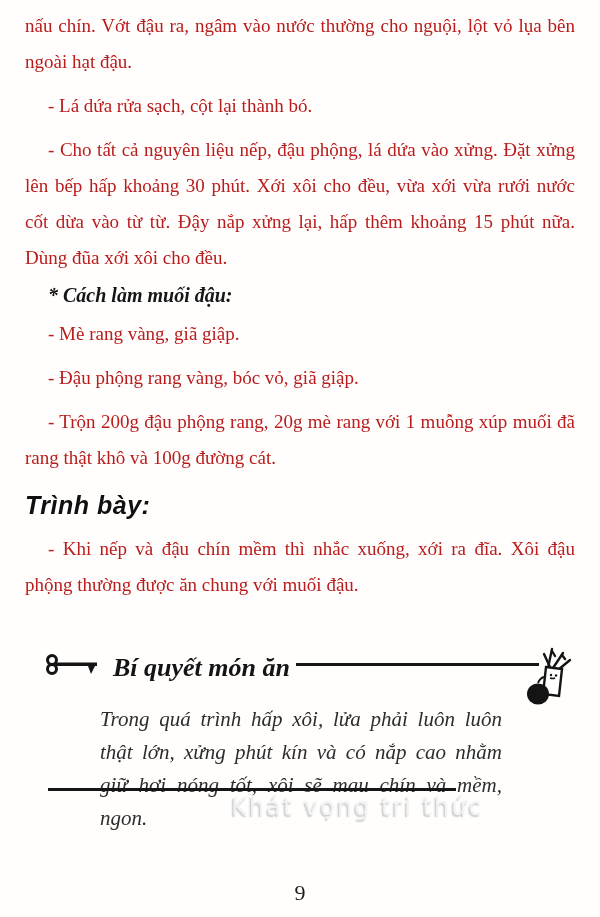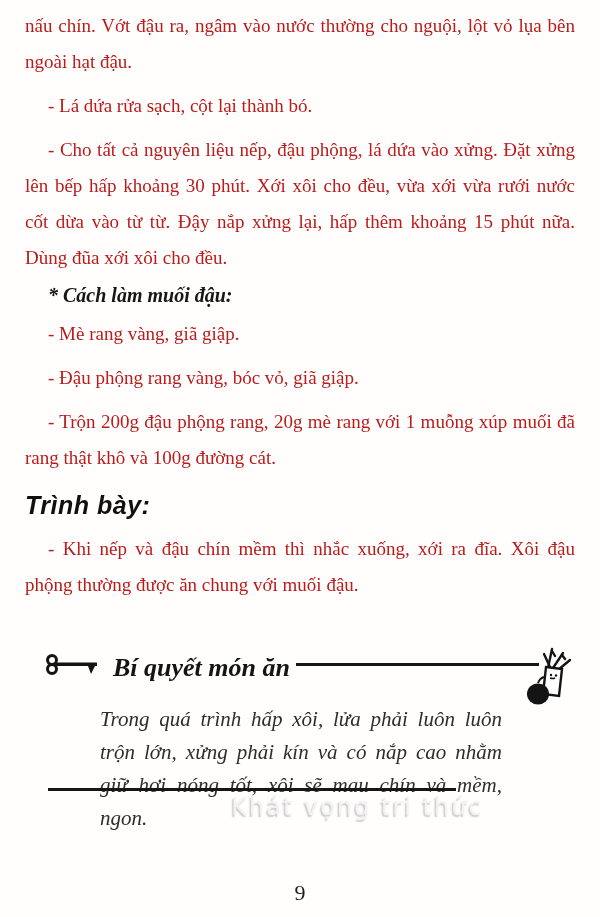--- a/index.html
+++ b/index.html
@@ -172,21 +172,21 @@
             <path d="M25 32 q3 1 5 0" stroke="#141414" stroke-width="1.5" fill="none"></path>
             <circle cx="26" cy="29" r="1.2" fill="#141414"></circle>
             <circle cx="31" cy="29.5" r="1.2" fill="#141414"></circle>
             <path d="M13 37 q2 -5 6 -6" stroke="#141414" stroke-width="2" fill="none"></path>
             <ellipse cx="13" cy="48" rx="11" ry="10.5" fill="#141414"></ellipse>
           </svg>
         </span>
       </div>
       <div class="tip-body">
         <div class="tip-line">Trong quá trình hấp xôi, lửa phải luôn luôn</div>
-        <div class="tip-line">trộn lớn, xửng phải kín và có nắp cao nhằm</div>
+        <div class="tip-line">thật lớn, xửng phút kín và có nắp cao nhằm</div>
         <div class="tip-line">giữ hơi nóng tốt, xôi sẽ mau chín và mềm, ngon.</div>
       </div>
     </div>
 
   </div>
 
   <div class="bottom-rule"></div>
 
   <div class="watermark">
     <div class="watermark-slogan">Khát vọng tri thức</div>

